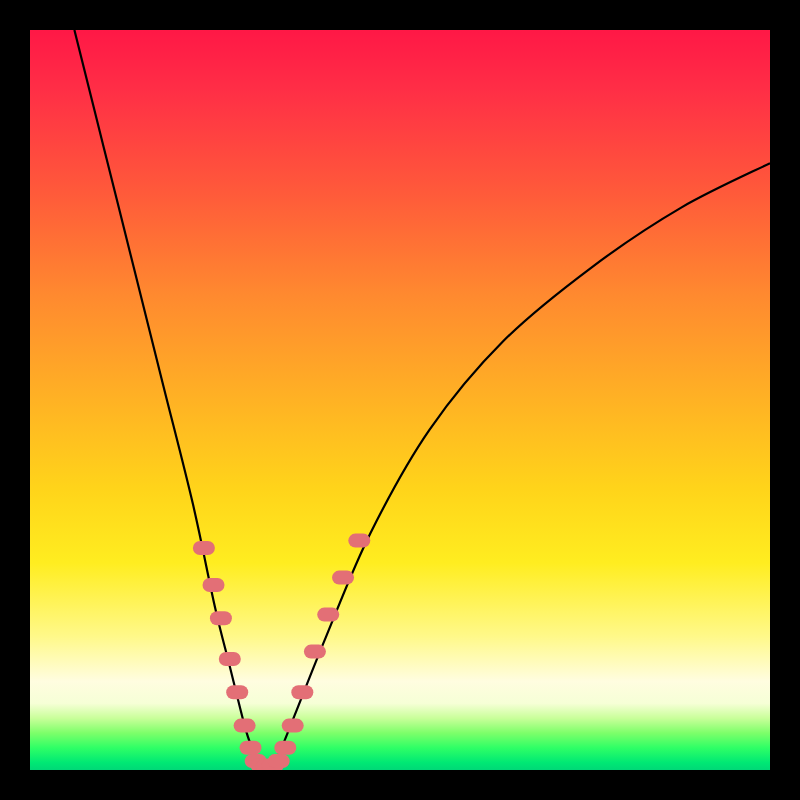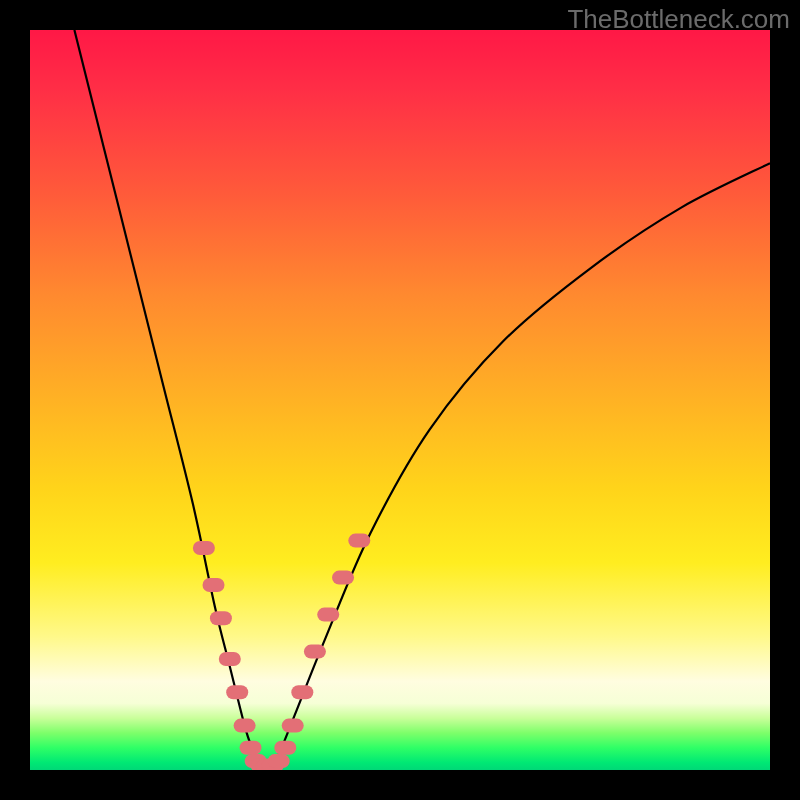--- a/index.html
+++ b/index.html
@@ -59,21 +59,20 @@
     top: 30px;
     width: 740px;
     height: 740px;
     z-index: 20;
   }
 </style>
 </head>
 <body>
 
 <div class="canvas">
-  <div class="watermark">TheBottleneck.com</div>
   <div class="plot-bg"></div>
   <svg class="overlay" viewBox="0 0 740 740" preserveAspectRatio="none">
     <path id="curve-path" fill="none" stroke="#000" stroke-width="2.2" d="M 44.40 0.00 C 49.33 19.73, 64.13 78.93, 74.00 118.40 C 83.87 157.87, 93.73 197.33, 103.60 236.80 C 113.47 276.27, 123.33 315.73, 133.20 355.20 C 143.07 394.67, 154.17 436.60, 162.80 473.60 C 171.43 510.60, 178.83 550.07, 185.00 577.20 C 191.17 604.33, 194.87 616.67, 199.80 636.40 C 204.73 656.13, 210.90 682.03, 214.60 695.60 C 218.30 709.17, 219.53 711.63, 222.00 717.80 C 224.47 723.97, 226.93 729.52, 229.40 732.60 C 231.87 735.68, 234.33 736.30, 236.80 736.30 C 239.27 736.30, 241.73 735.68, 244.20 732.60 C 246.67 729.52, 247.90 726.43, 251.60 717.80 C 255.30 709.17, 259.00 699.30, 266.40 680.80 C 273.80 662.30, 283.67 636.40, 296.00 606.80 C 308.33 577.20, 323.13 537.73, 340.40 503.20 C 357.67 468.67, 377.40 431.67, 399.60 399.60 C 421.80 367.53, 446.47 337.93, 473.60 310.80 C 500.73 283.67, 532.80 259.00, 562.40 236.80 C 592.00 214.60, 621.60 194.87, 651.20 177.60 C 680.80 160.33, 725.20 140.60, 740.00 133.20"></path>
     <g id="marker-group">
         <rect x="162.90" y="511.00" width="22" height="14" rx="7" ry="7" fill="#e36f76"></rect>
         <rect x="172.52" y="548.00" width="22" height="14" rx="7" ry="7" fill="#e36f76"></rect>
         <rect x="179.92" y="581.30" width="22" height="14" rx="7" ry="7" fill="#e36f76"></rect>
         <rect x="188.80" y="622.00" width="22" height="14" rx="7" ry="7" fill="#e36f76"></rect>
         <rect x="196.20" y="655.30" width="22" height="14" rx="7" ry="7" fill="#e36f76"></rect>
         <rect x="203.60" y="688.60" width="22" height="14" rx="7" ry="7" fill="#e36f76"></rect>

